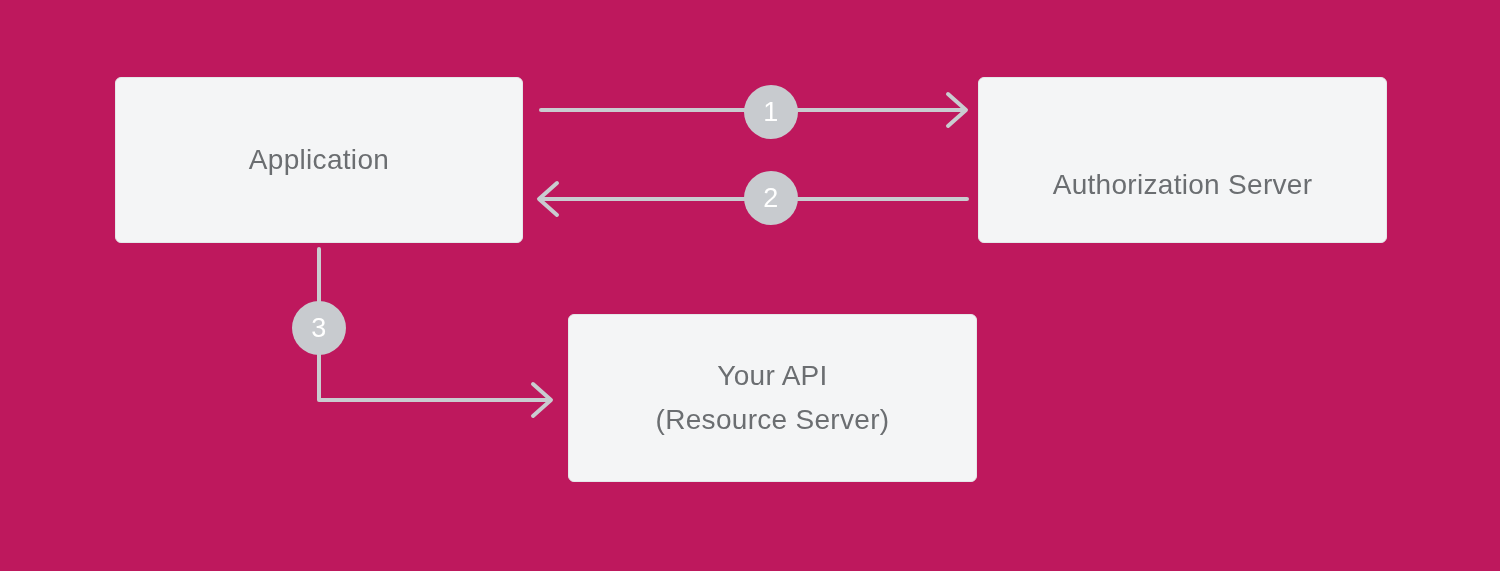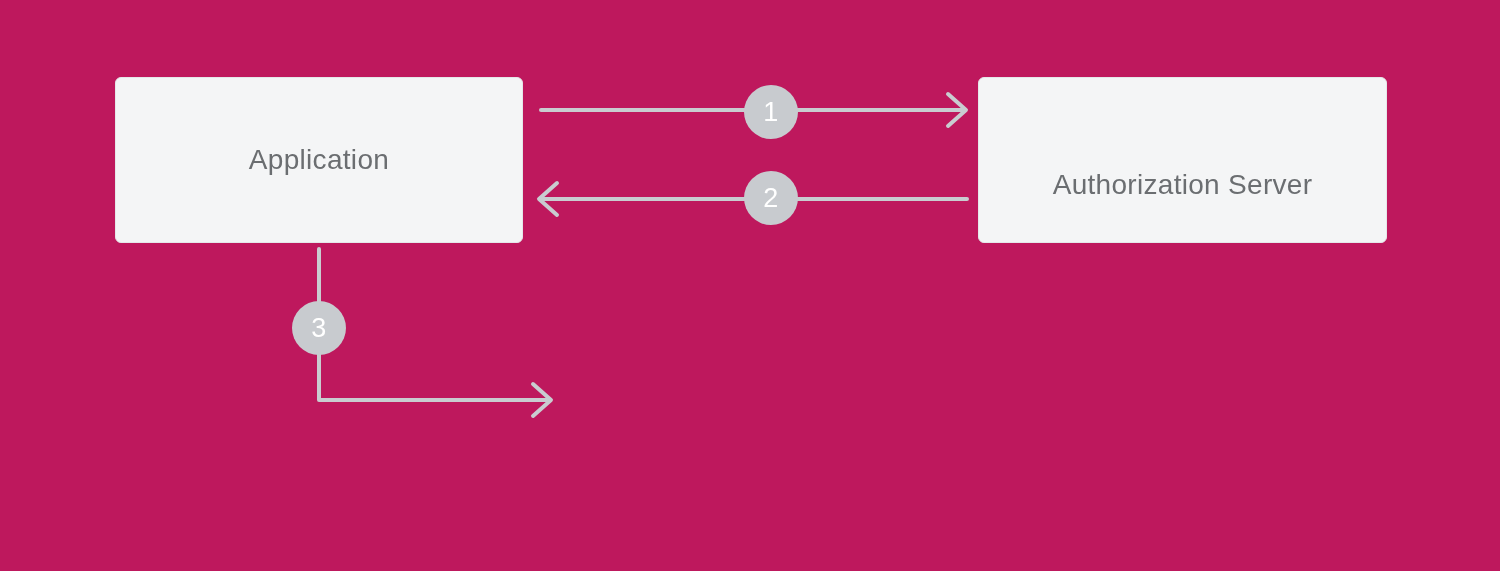--- a/index.html
+++ b/index.html
@@ -84,18 +84,24 @@
       <div>Application</div>
     </div>
   </div>
 
   <div class="node node--auth">
     <div class="node-label">
       <div>Authorization Server</div>
     </div>
   </div>
 
+  <div class="node node--api">
+    <div class="node-label">
+      <div>Your API</div>
+      <div>(Resource Server)</div>
+    </div>
+  </div>
 
   <div class="badge badge--1">1</div>
   <div class="badge badge--2">2</div>
   <div class="badge badge--3">3</div>
 
 </div>
 
 </body></html>

